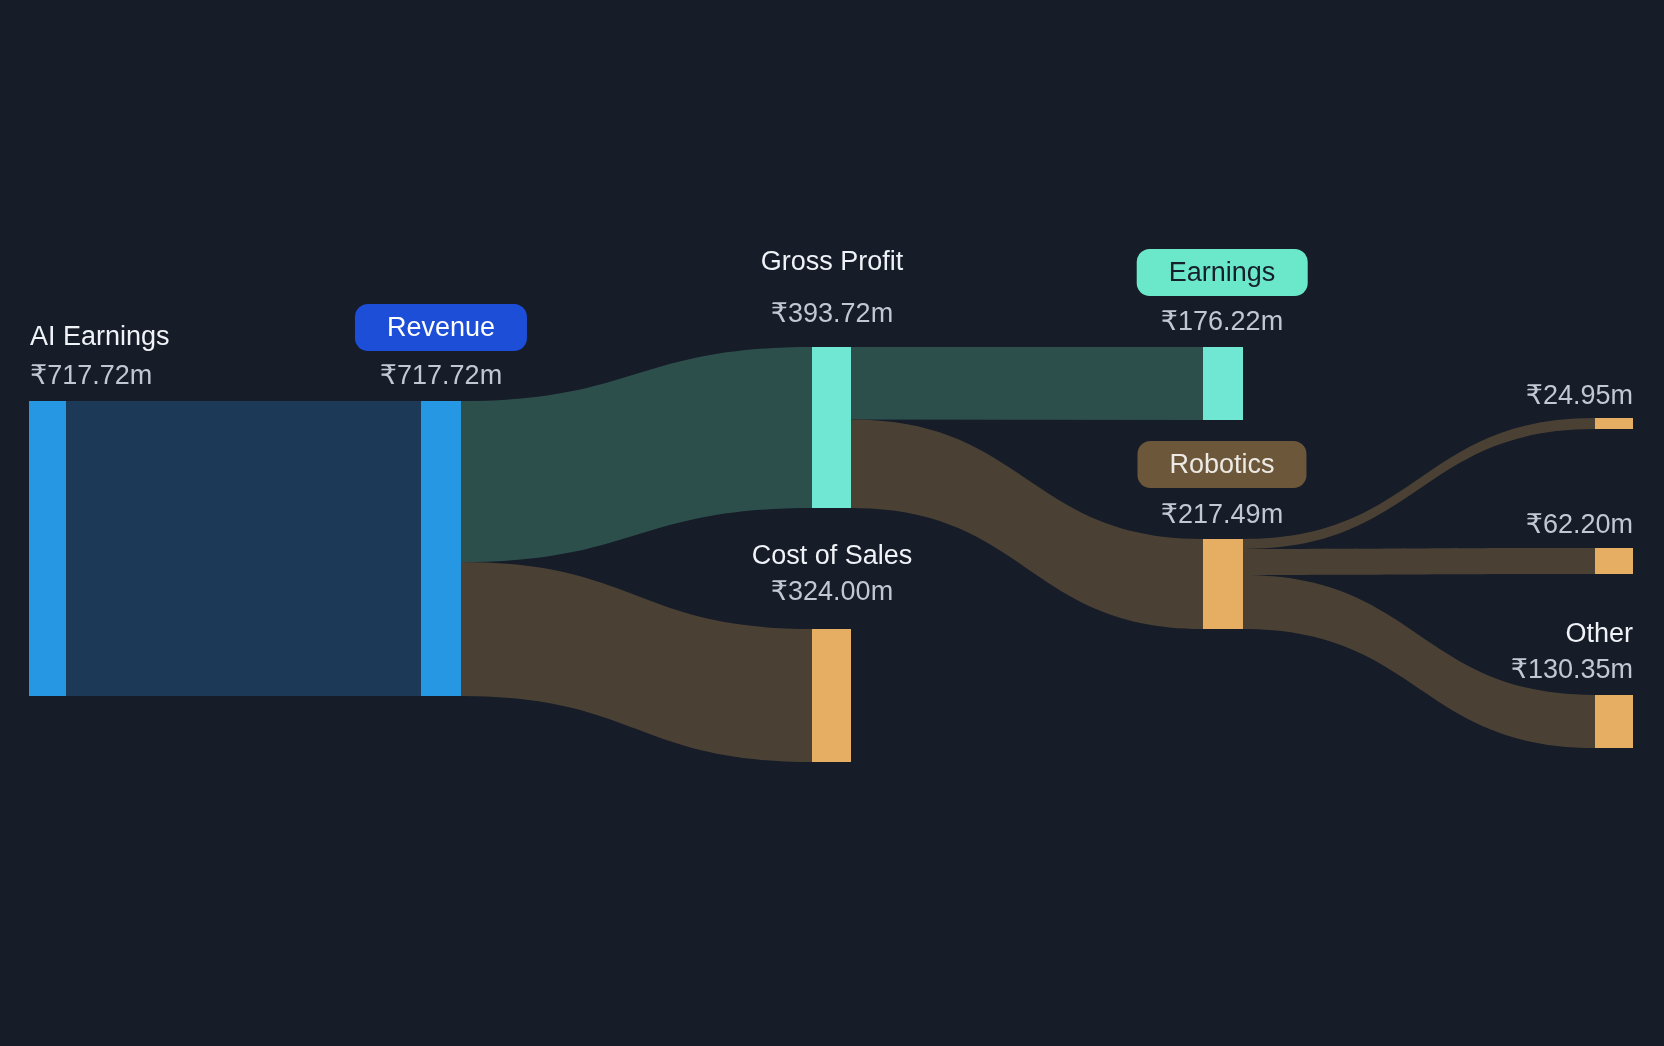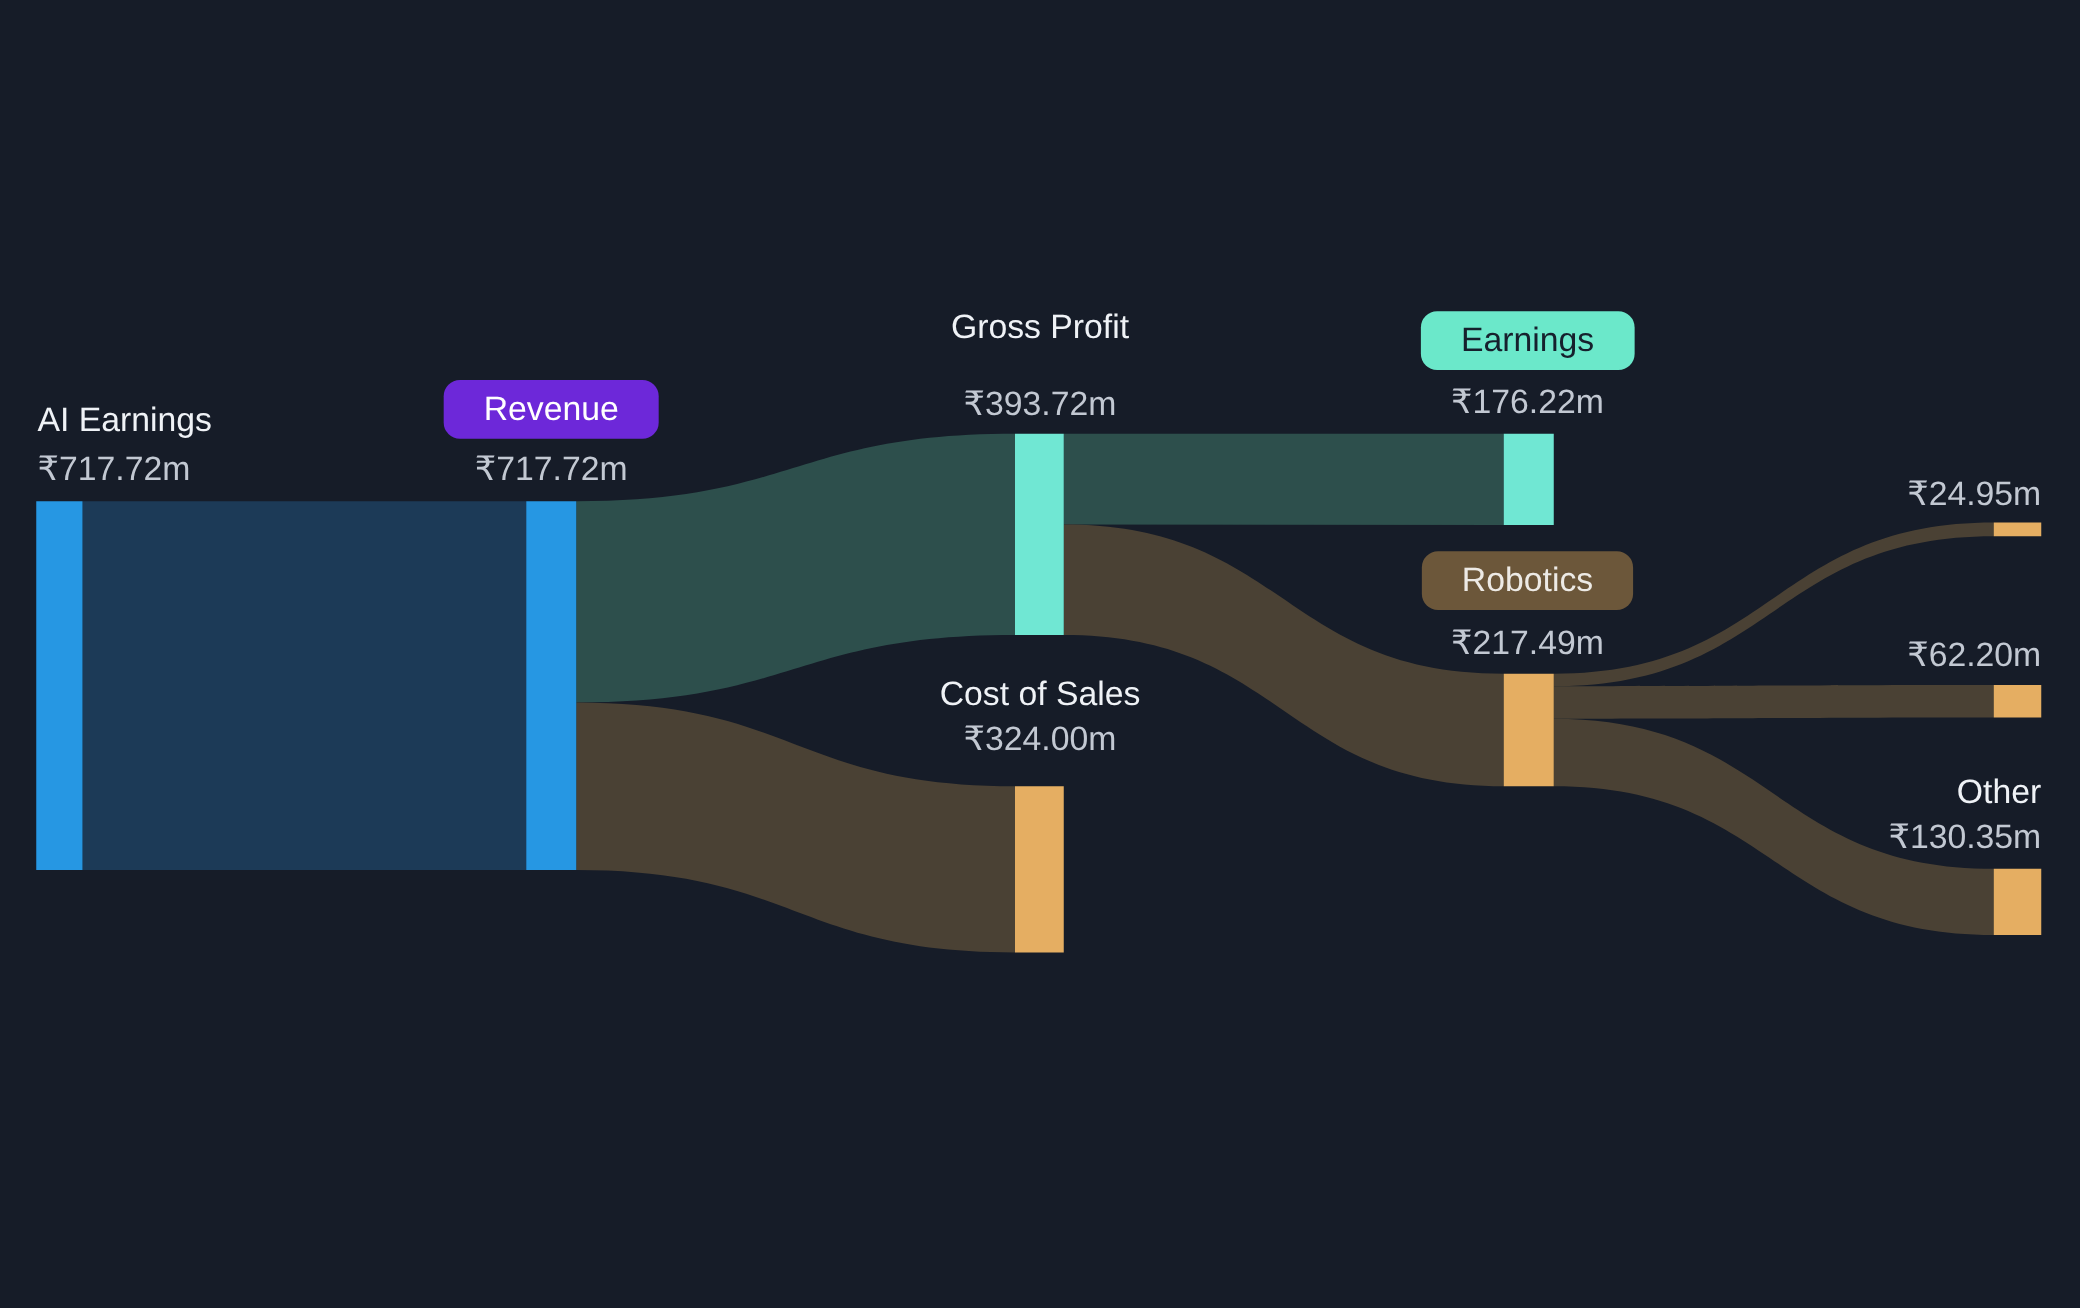--- a/index.html
+++ b/index.html
@@ -34,21 +34,21 @@
   .right-align { text-align: right; }
   .pill {
     position: absolute;
     transform: translateX(-50%);
     font-size: 27px;
     line-height: 31px;
     padding: 8px 32px;
     border-radius: 13px;
     white-space: nowrap;
   }
-  .pill-revenue  { background: #6d28d9; color: #FFFFFF; }
+  .pill-revenue  { background: #1d4ed8; color: #FFFFFF; }
   .pill-earnings { background: #6BE8CA; color: #16202D; }
   .pill-expenses { background: #6C573A; color: #EDEAE5; }
 </style>
 </head>
 <body>
 
 <div class="stage">
 
   <svg viewBox="0 0 1664 1046" width="1664" height="1046">
 
@@ -72,21 +72,21 @@
     <rect x="1595" y="695" width="38" height="53" fill="#E5AE62"></rect>
   </svg>
 
   <div class="lbl name left-align" style="left:30px; top:321px;">AI Earnings</div>
   <div class="lbl value left-align" style="left:30px; top:360px;">₹717.72m</div>
 
   <div class="pill pill-revenue" style="left:441px; top:304px;">Revenue</div>
   <div class="lbl value centered" style="left:441px; top:360px;">₹717.72m</div>
 
   <div class="lbl name centered" style="left:832px; top:246px;">Gross Profit</div>
-  <div class="lbl value centered" style="left:832px; top:308px;">₹393.72m</div>
+  <div class="lbl value centered" style="left:832px; top:298px;">₹393.72m</div>
 
   <div class="lbl name centered" style="left:832px; top:540px;">Cost of Sales</div>
   <div class="lbl value centered" style="left:832px; top:576px;">₹324.00m</div>
 
   <div class="pill pill-earnings" style="left:1222px; top:249px;">Earnings</div>
   <div class="lbl value centered" style="left:1222px; top:306px;">₹176.22m</div>
 
   <div class="pill pill-expenses" style="left:1222px; top:441px;">Robotics</div>
   <div class="lbl value centered" style="left:1222px; top:499px;">₹217.49m</div>
 

